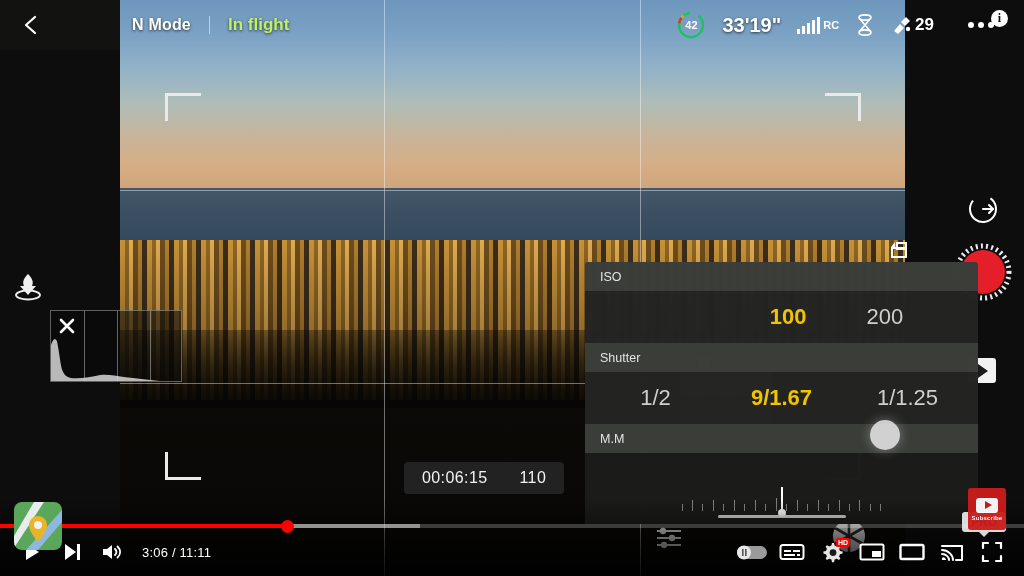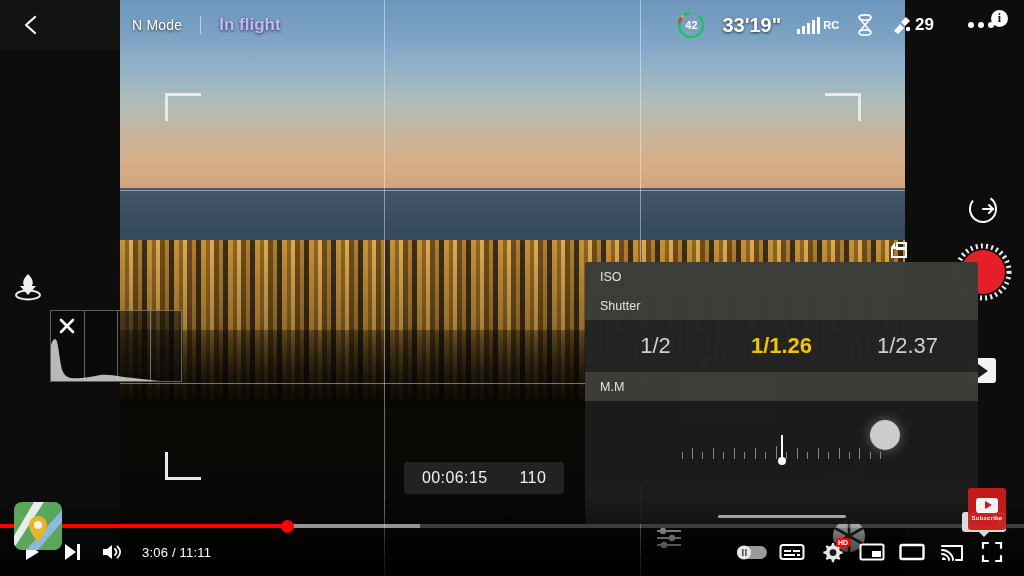--- a/index.html
+++ b/index.html
@@ -88,26 +88,26 @@
     display:flex; align-items:center; z-index:30;
   }
   .topbar-left {
     display:flex; align-items:center; height:50px; padding-left:18px;
     width:120px; background:#121210;
   }
   .back-chevron { width:26px; height:26px; position:relative; cursor:pointer; }
   .back-chevron svg { display:block; }
   .mode-group { display:flex; align-items:center; gap:18px; margin-left:12px; }
   .mode-label {
-    color:#fff; font-size:14px; font-weight:normal; letter-spacing:.2px;
+    color:#fff; font-size:16px; font-weight:bold; letter-spacing:.2px;
     text-shadow:0 1px 3px rgba(0,0,0,.7);
   }
   .mode-sep { width:1px; height:18px; background:rgba(255,255,255,.5); }
   .flight-status {
-    color:#c4b5fd; font-size:17px; font-weight:bold;
+    color:#bef264; font-size:17px; font-weight:bold;
     text-shadow:0 1px 3px rgba(0,0,0,.7);
   }
   .topbar-right {
     margin-left:auto; display:flex; align-items:center; gap:16px;
     height:50px; padding-right:16px;
   }
   .battery-ring { position:relative; width:30px; height:30px; }
   .battery-ring span {
     position:absolute; inset:0; display:flex; align-items:center; justify-content:center;
     color:#fff; font-size:11px; font-weight:bold;
@@ -420,26 +420,30 @@
     <svg width="28" height="26" viewBox="0 0 28 26">
       <path d="M7 9 L11 4 L11 9 Z" fill="#fff"></path>
       <rect x="8" y="10" width="14" height="9" fill="none" stroke="#fff" stroke-width="2"></rect>
       <rect x="13" y="5" width="9" height="6" fill="none" stroke="#fff" stroke-width="2"></rect>
     </svg>
   </div>
 
   <div class="cam-panel">
 
     <div class="cam-row-label">ISO</div>
+    <div class="cam-row-values iso-vals">
+      <div class="cam-val sel">100</div>
+      <div class="cam-val">200</div>
+    </div>
 
     <div class="cam-row-label">Shutter</div>
     <div class="cam-row-values shut-vals">
       <div class="cam-val">1/2</div>
-      <div class="cam-val sel">1/1.26</div>
-      <div class="cam-val">1/2.37</div>
+      <div class="cam-val sel">9/1.67</div>
+      <div class="cam-val">1/1.25</div>
     </div>
 
     <div class="cam-row-label">M.M</div>
     <div class="mm-area">
       <div class="mm-ticks">
         <i style="height:7px"></i>
           <i style="height:11px"></i>
           <i style="height:7px"></i>
           <i style="height:11px"></i>
         <i style="height:7px"></i>

